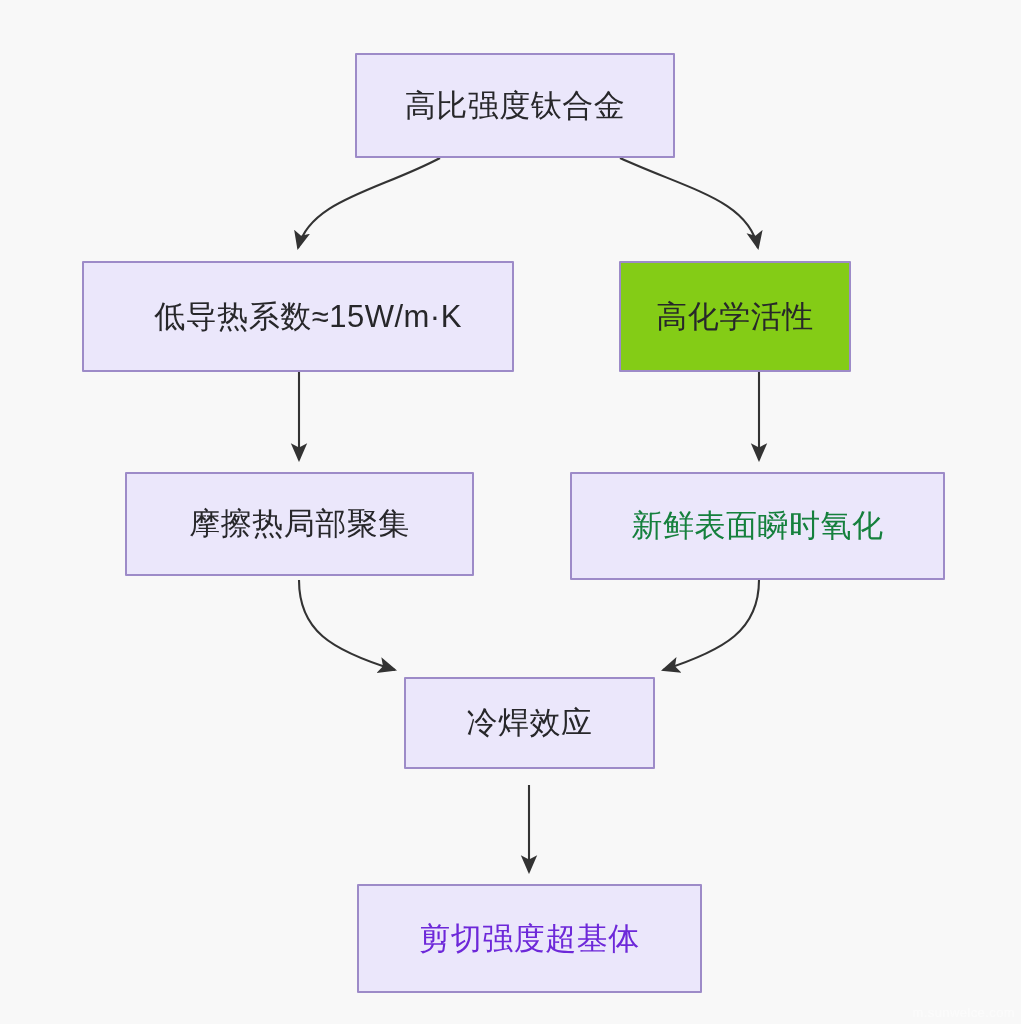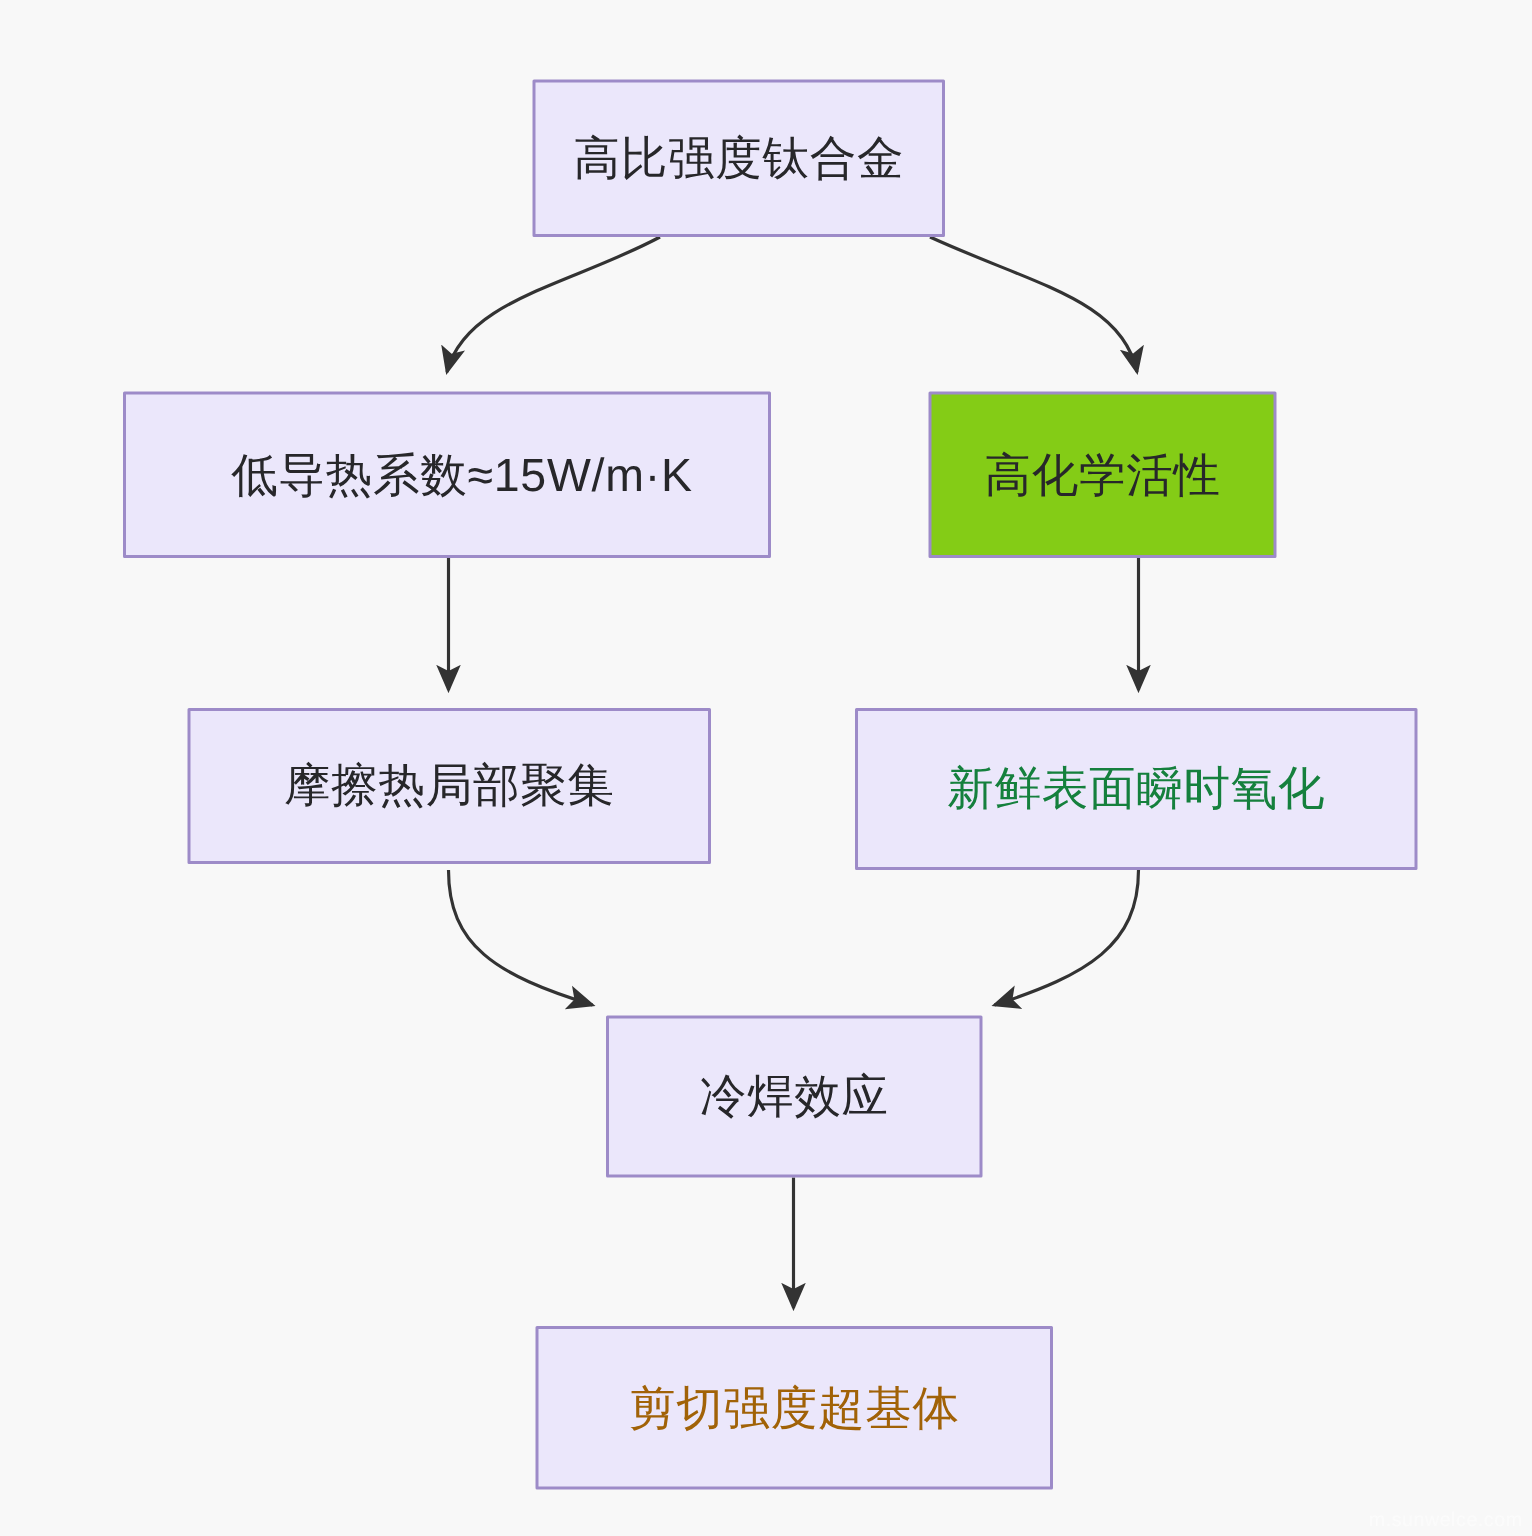--- a/index.html
+++ b/index.html
@@ -82,43 +82,43 @@
 
     <path d="M 759 372 L 759 460" fill="none" stroke="#333333" stroke-width="2.1" marker-end="url(#arrowhead)"></path>
 
     <path d="M 299 580 C 299 630, 330 650, 395 670" fill="none" stroke="#333333" stroke-width="2.1" marker-end="url(#arrowhead)"></path>
 
     <path d="M 759 580 C 759 630, 725 650, 663 670" fill="none" stroke="#333333" stroke-width="2.1" marker-end="url(#arrowhead)"></path>
 
     <path d="M 529 785 L 529 872" fill="none" stroke="#333333" stroke-width="2.1" marker-end="url(#arrowhead)"></path>
   </svg>
 
-  <div class="node" id="node-n1" style="left: 355px; top: 53px; width: 275px; height: 105px; background: rgb(235, 231, 251); border-color: rgb(157, 139, 200);">
+  <div class="node" id="node-n1" style="left: 355px; top: 53px; width: 320px; height: 105px; background: rgb(235, 231, 251); border-color: rgb(157, 139, 200);">
     <span class="node-label" style="color: rgb(39, 39, 42);">高比强度钛合金</span>
   </div>
 
   <div class="node" id="node-n2" style="left: 82px; top: 261px; width: 432px; height: 111px; background: rgb(235, 231, 251); border-color: rgb(157, 139, 200); padding-left: 20px;">
     <span class="node-label" style="color: rgb(39, 39, 42);">低导热系数≈15W/m·K</span>
   </div>
 
   <div class="node" id="node-n3" style="left: 619px; top: 261px; width: 232px; height: 111px; background: #84cc16; border-color: rgb(157, 139, 200);">
     <span class="node-label" style="color: rgb(39, 39, 42);">高化学活性</span>
   </div>
 
   <div class="node" id="node-n4" style="left: 125px; top: 472px; width: 349px; height: 104px; background: rgb(235, 231, 251); border-color: rgb(157, 139, 200);">
     <span class="node-label" style="color: rgb(39, 39, 42);">摩擦热局部聚集</span>
   </div>
 
   <div class="node" id="node-n5" style="left: 570px; top: 472px; width: 375px; height: 108px; background: rgb(235, 231, 251); border-color: rgb(157, 139, 200);">
     <span class="node-label" style="color: #15803d;">新鲜表面瞬时氧化</span>
   </div>
 
-  <div class="node" id="node-n6" style="left: 404px; top: 677px; width: 251px; height: 108px; background: rgb(235, 231, 251); border-color: rgb(157, 139, 200);">
+  <div class="node" id="node-n6" style="left: 404px; top: 677px; width: 251px; height: 92px; background: rgb(235, 231, 251); border-color: rgb(157, 139, 200);">
     <span class="node-label" style="color: rgb(39, 39, 42);">冷焊效应</span>
   </div>
 
   <div class="node" id="node-n7" style="left: 357px; top: 884px; width: 345px; height: 109px; background: rgb(235, 231, 251); border-color: rgb(157, 139, 200);">
-    <span class="node-label" style="color: #a16207;">剪切强度超基体</span>
+    <span class="node-label" style="color: #6d28d9;">剪切强度超基体</span>
   </div>
 
   <div class="watermark">m.sunwelce.com</div>
 
 </div>
 
 </body></html>

